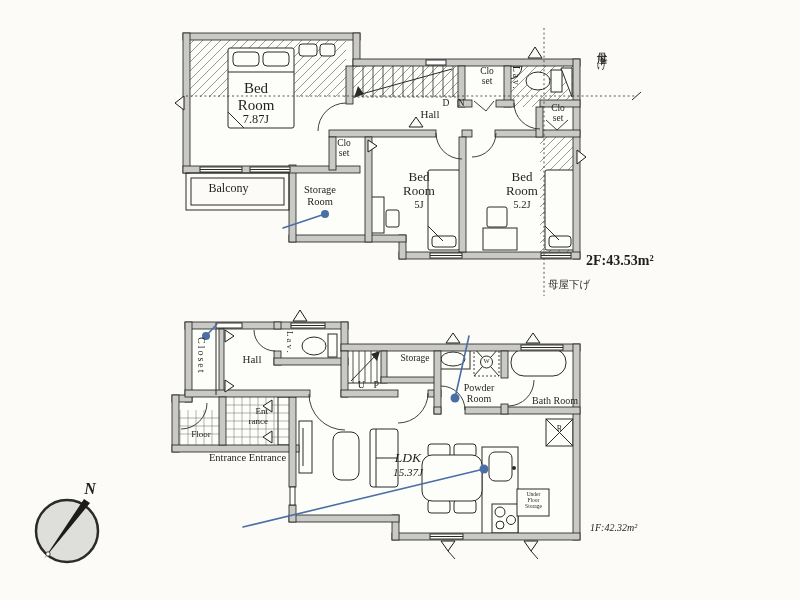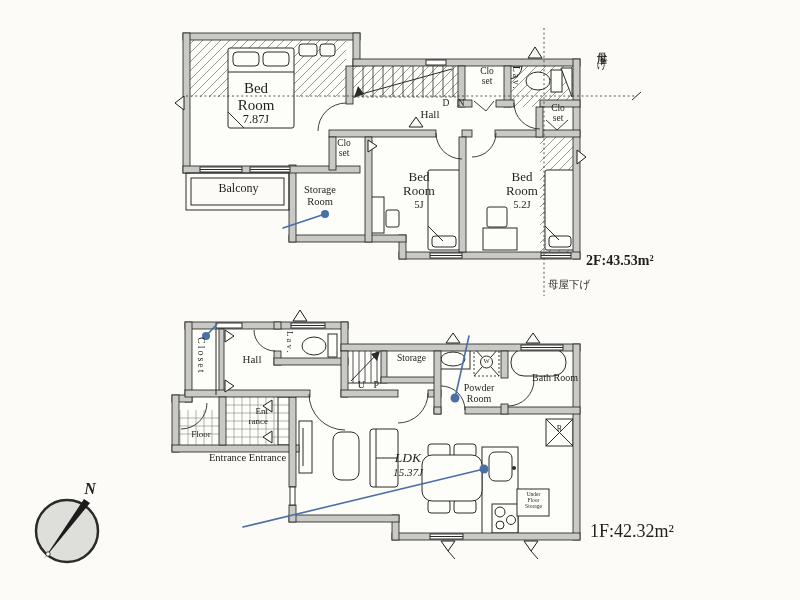--- a/index.html
+++ b/index.html
@@ -319,21 +319,21 @@
     <circle cx="67" cy="531" r="31" fill="#dededb" stroke="#2a2a28" stroke-width="2.5"></circle>
     <polygon points="44,559 90,503 84,499" fill="#1c1c1a"></polygon>
     <circle cx="48" cy="554" r="2.2" fill="#fdfdfa" stroke="#1c1c1a" stroke-width="0.8"></circle>
   </g>
 </svg>
 
 <div class="lbl" style="left:224px;top:80px;width:64px;font-size:15px;">
   <span>Bed Room</span>
       <span class="size">7.87J</span>
 </div>
-<div class="lbl" style="left:185px;top:182px;width:75px;font-size:12px;padding-left:16px;">Balcony</div>
+<div class="lbl" style="left:175px;top:182px;width:75px;font-size:12px;padding-left:16px;">Balcony</div>
 <div class="lbl" style="left:296px;top:184px;width:48px;font-size:10.5px;">Storage Room</div>
 <div class="lbl" style="left:331px;top:138px;width:26px;font-size:9.5px;">Clo set</div>
 <div class="lbl" style="left:474px;top:66px;width:26px;font-size:9.5px;">Clo set</div>
 <div class="lbl vert" style="left:511px;top:66px;font-size:9.5px;">Lav.</div>
 <div class="lbl" style="left:545px;top:103px;width:26px;font-size:9.5px;">Clo set</div>
 <div class="lbl nowrap" style="left:437px;top:98px;width:36px;font-size:9.5px;letter-spacing:3px;">D N</div>
 <div class="lbl" style="left:408px;top:108px;width:44px;font-size:11px;">Hall</div>
 <div class="lbl" style="left:396px;top:170px;width:46px;font-size:13px;">
   <span>Bed Room</span>
       <span class="size">5J</span>
@@ -343,30 +343,30 @@
       <span class="size">5.2J</span>
 </div>
 <div class="lbl nowrap" style="left:586px;top:253px;font-size:14px;font-weight:bold;">2F:43.53m²</div>
 <div class="lbl vert" style="left:596px;top:44px;font-size:10.5px;">母屋下げ</div>
 <div class="lbl nowrap" style="left:548px;top:279px;font-size:10.5px;">母屋下げ</div>
 
 <div class="lbl vert" style="left:196px;top:337px;font-size:10px;">Closet</div>
 <div class="lbl" style="left:230px;top:353px;width:44px;font-size:11px;">Hall</div>
 <div class="lbl vert" style="left:284px;top:331px;font-size:9px;">Lav.</div>
 <div class="lbl nowrap" style="left:347px;top:379px;width:34px;font-size:10px;letter-spacing:3px;margin-left:6px;">U P</div>
-<div class="lbl" style="left:382px;top:353px;width:59px;font-size:9.5px;">Storage</div>
+<div class="lbl" style="left:382px;top:353px;width:50px;font-size:9.5px;padding-left:8px;">Storage</div>
 <div class="lbl" style="left:456px;top:382px;width:46px;font-size:10px;">Powder Room</div>
-<div class="lbl" style="left:532px;top:372px;width:46px;font-size:10px;font-family:Liberation Serif, serif;">Bath Room</div>
+<div class="lbl" style="left:532px;top:395px;width:46px;font-size:10px;font-family:Liberation Serif, serif;">Bath Room</div>
 <div class="lbl" style="left:236px;top:407px;width:32px;font-size:9px;text-align:right;">Ent rance</div>
 <div class="lbl" style="left:181px;top:430px;width:40px;font-size:9px;">Floor</div>
 <div class="lbl" style="left:190px;top:452px;width:115px;font-size:10.5px;">Entrance Entrance</div>
 <div class="lbl" style="left:376px;top:451px;width:64px;font-size:13.5px;font-style:italic;">
   <span>LDK</span>
       <span class="size">15.37J</span>
 </div>
 <div class="lbl" style="left:520px;top:491px;width:27px;font-size:5.5px;">Under Floor Storage</div>
 <div class="lbl" style="left:480px;top:357px;width:13px;font-size:6.5px;">W</div>
 <div class="lbl" style="left:553px;top:425px;width:13px;font-size:8px;">R</div>
-<div class="lbl nowrap" style="left:590px;top:522px;font-size:18px;">1F:42.32m²</div>
+<div class="lbl nowrap" style="left:590px;top:522px;font-size:10px;font-style:italic;">1F:42.32m²</div>
 
 <div class="lbl" style="left:80px;top:480px;width:20px;font-size:16px;font-style:italic;font-weight:bold;">N</div>
 
 </div>
 
 </body></html>

